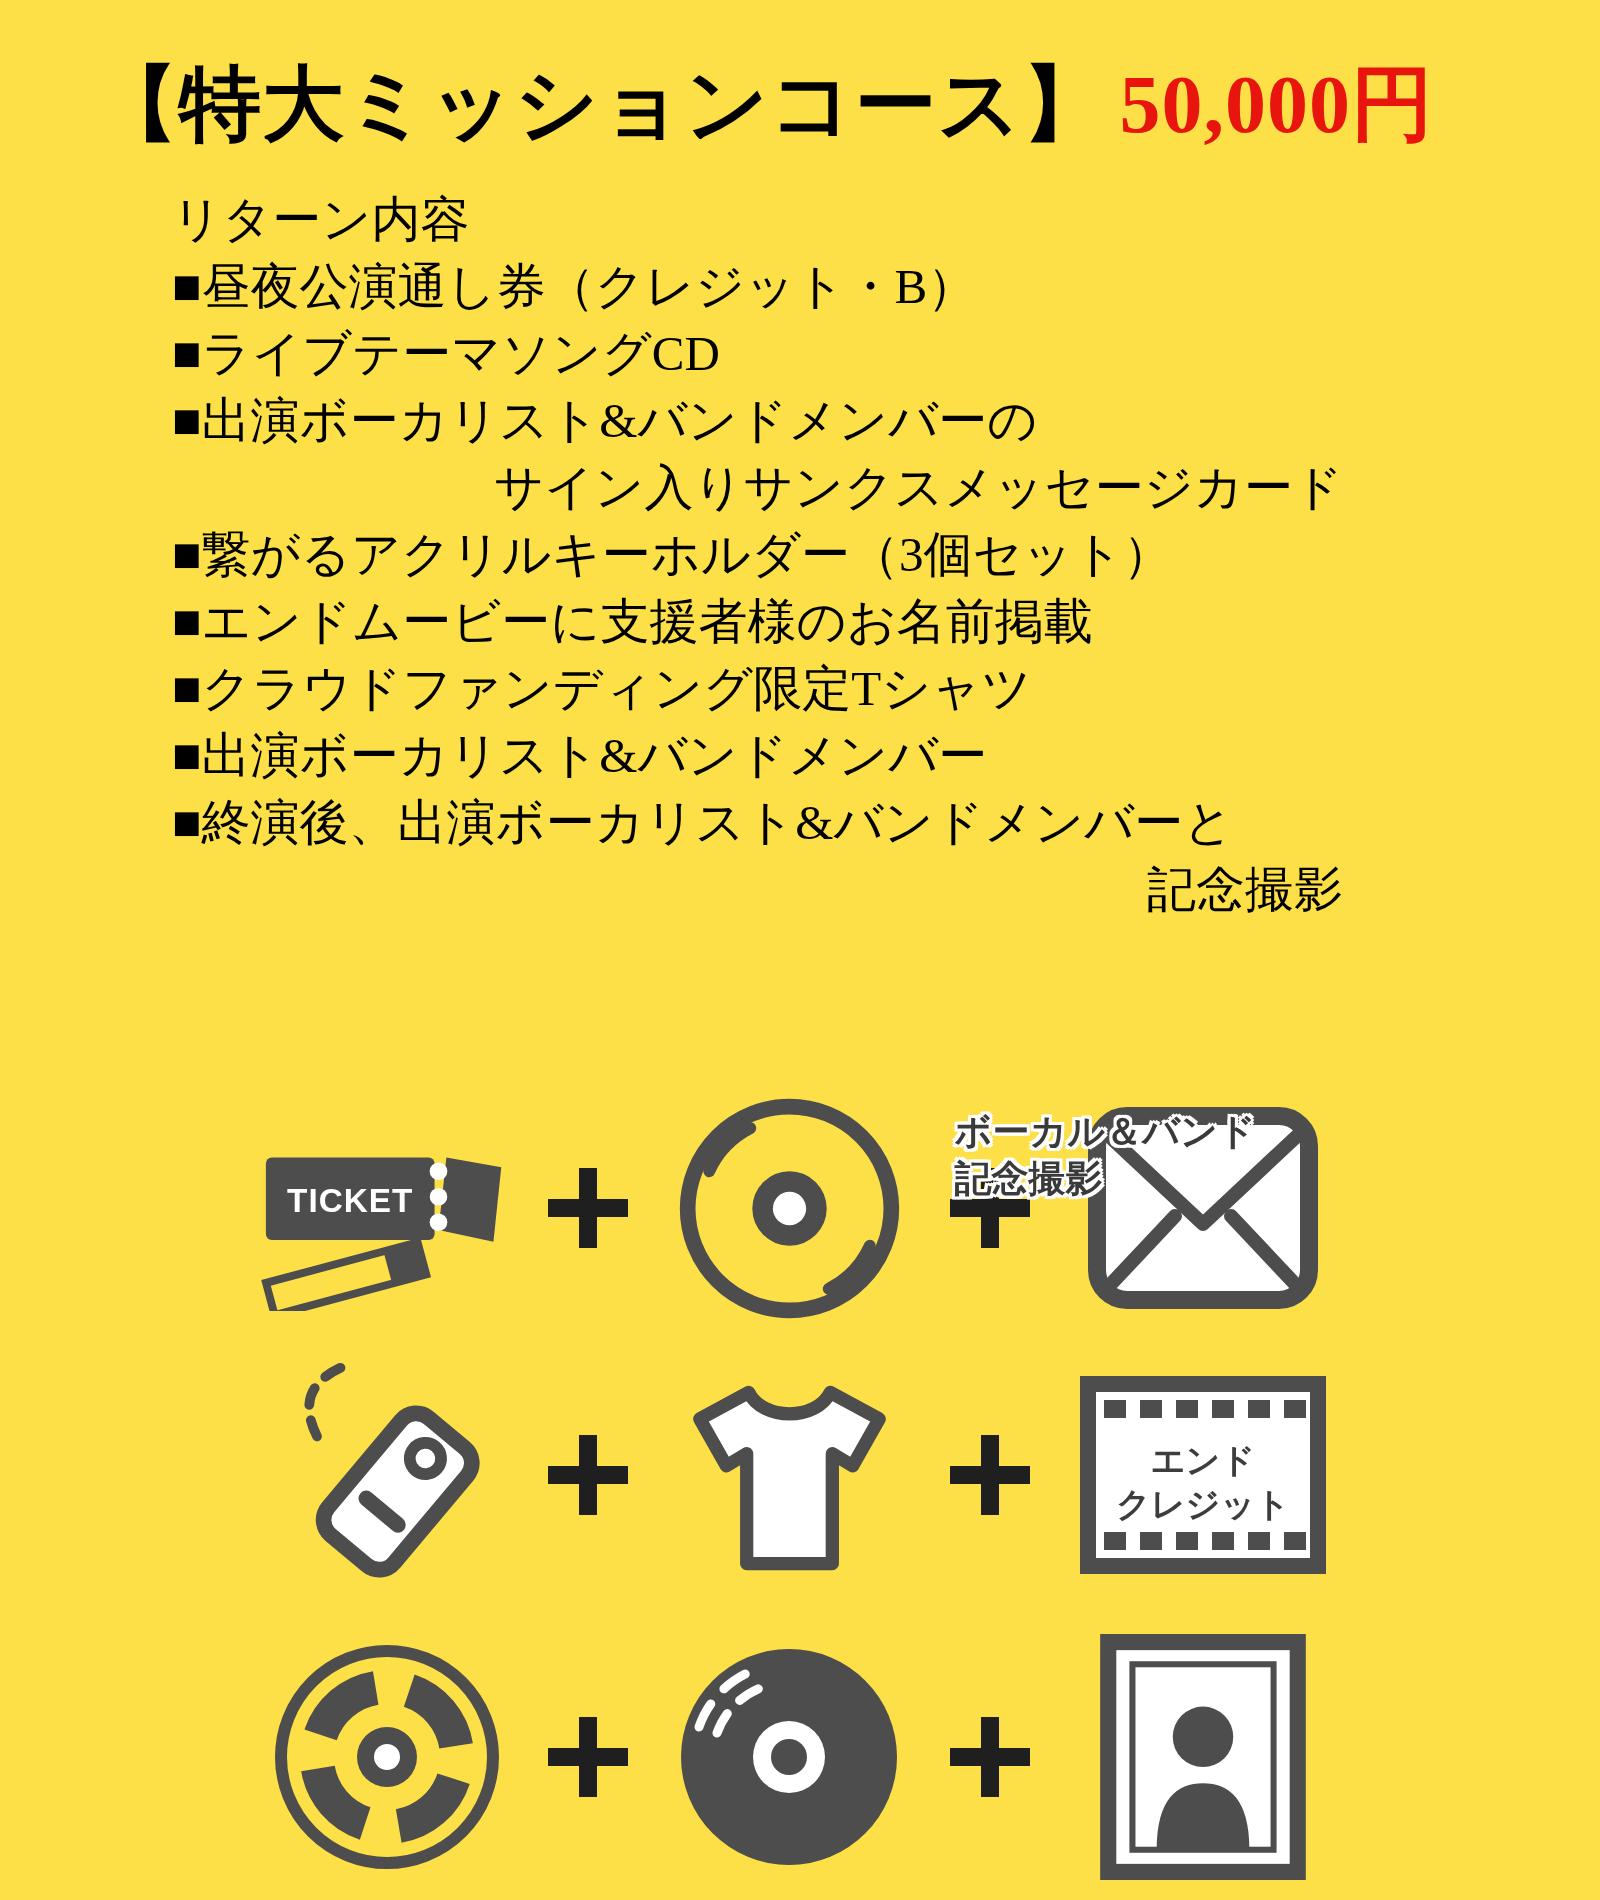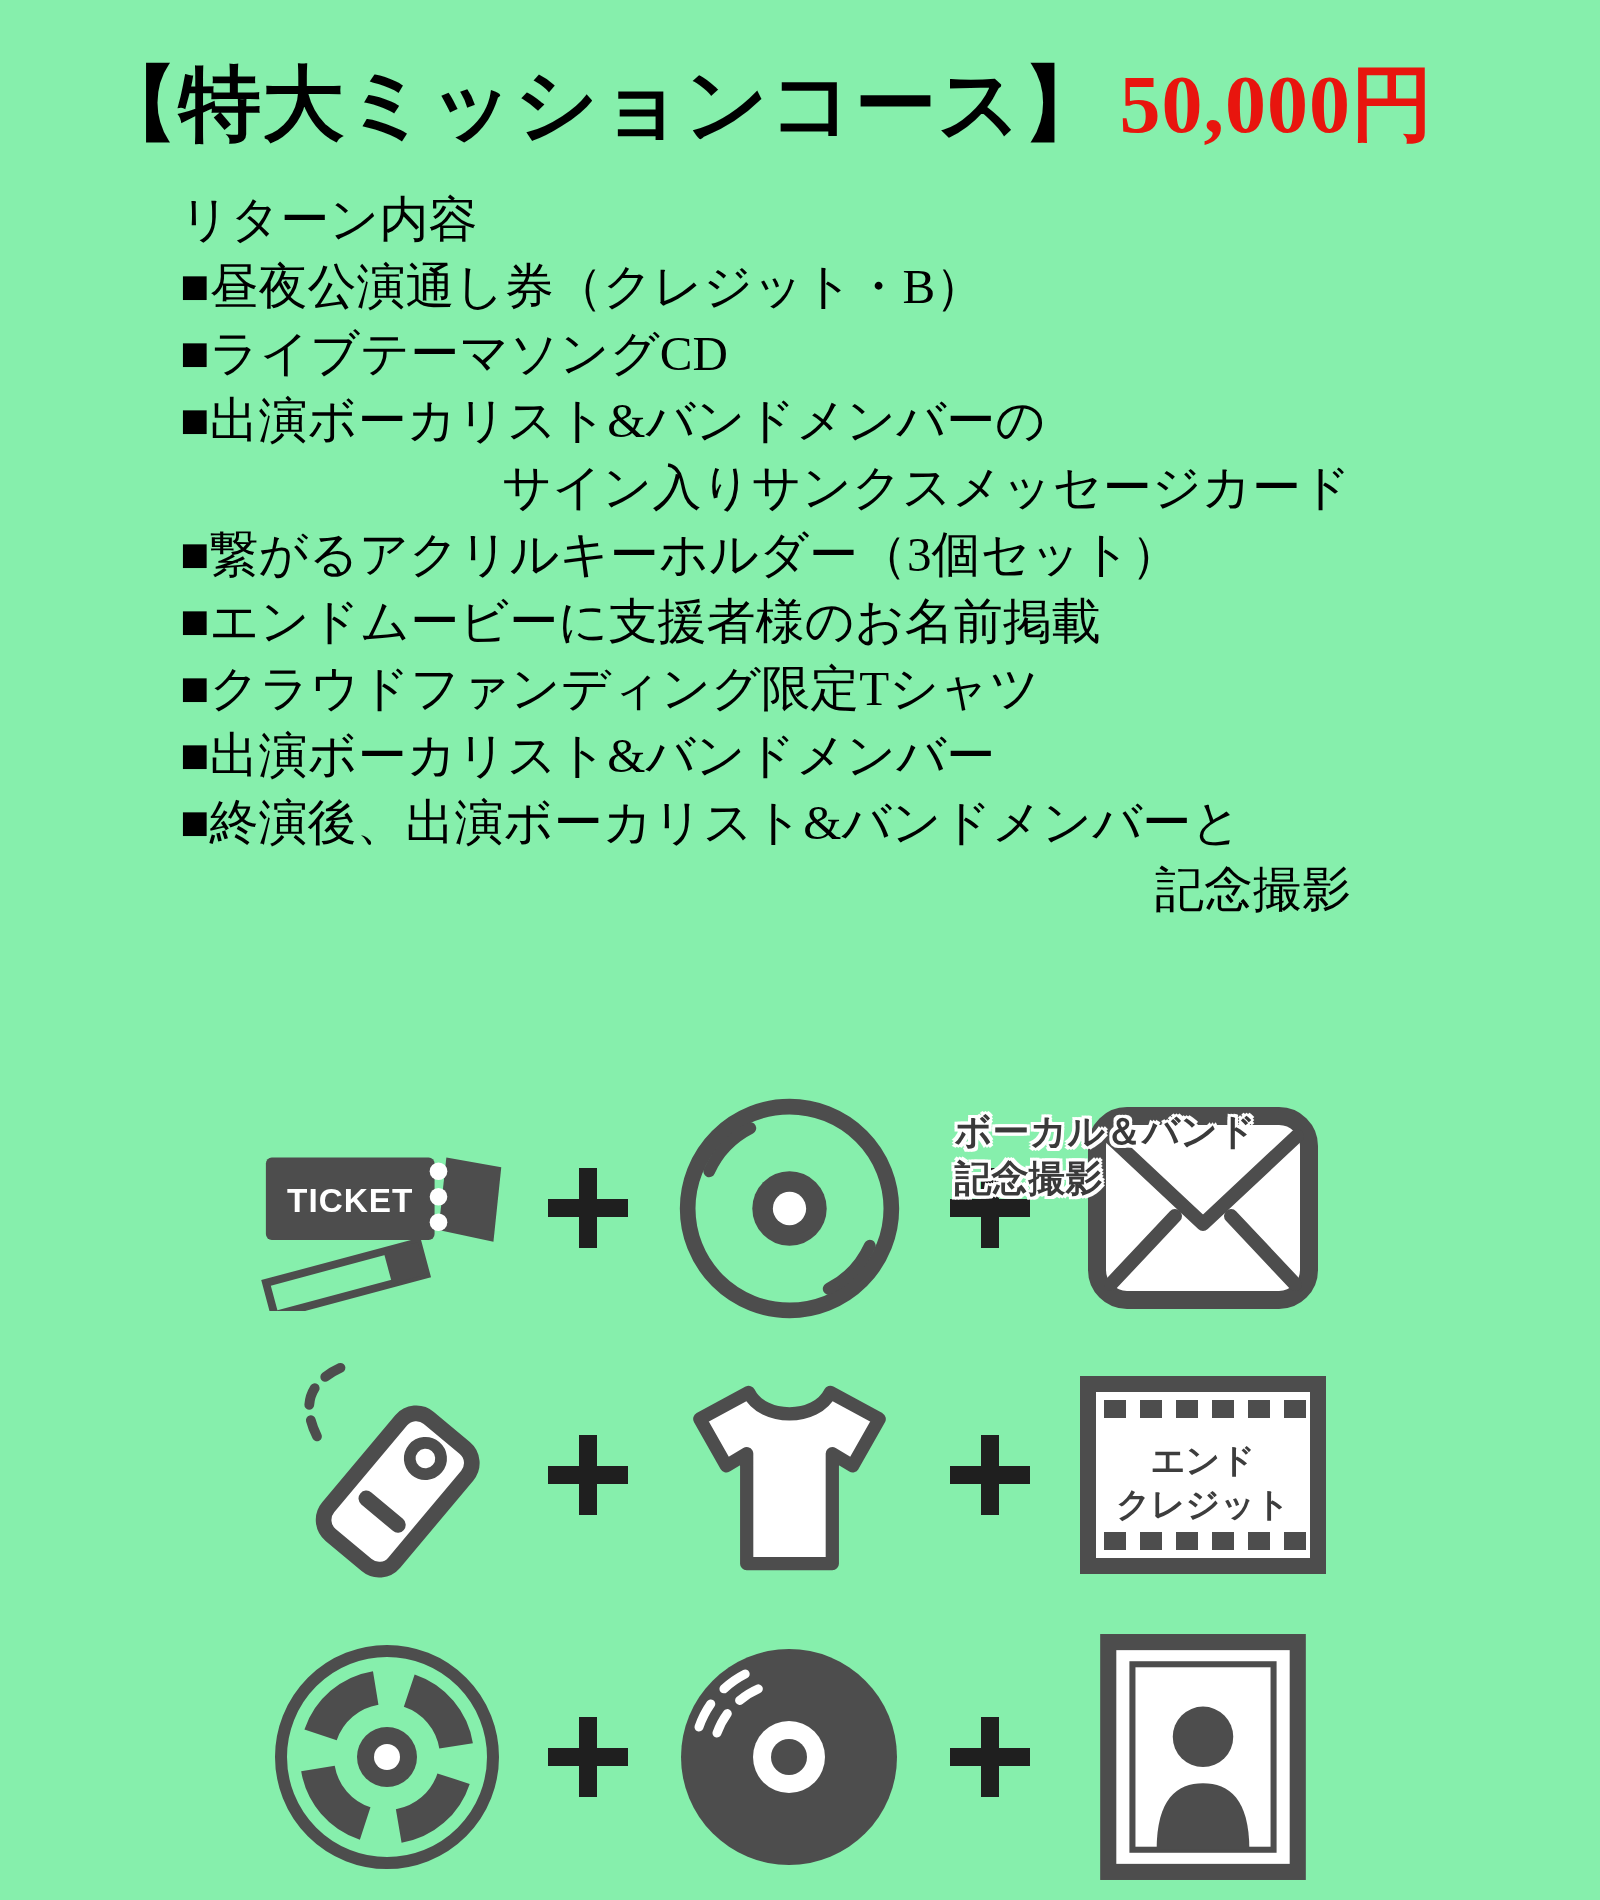--- a/index.html
+++ b/index.html
@@ -3,34 +3,34 @@
 <meta charset="utf-8">
 <style>
   * { margin:0; padding:0; box-sizing:border-box; }
   html,body { background:#ffffff; }
   body {
     width:1600px; height:1900px;
     font-family:"Liberation Serif", serif;
     color:#000000;
     overflow:hidden;
   }
-  .canvas { position:relative; width:1600px; height:1900px; background:#86efac; }
+  .canvas { position:relative; width:1600px; height:1900px; background:#fde047; }
 
   
   .title-row {
     position:absolute; top:50px; left:96px;
     font-size:82px; font-weight:bold; letter-spacing:1px;
     white-space:nowrap;
   }
   .price { color:#e8150e; margin-left:14px; }
 
   
   .returns {
     position:absolute; top:186px; left:172px;
-    font-size:49px; line-height:67px; font-weight:normal;margin-left:8px;
+    font-size:49px; line-height:67px; font-weight:normal;
   }
   .line { white-space:nowrap; }
   .indent-mid   { padding-left:322px; }
   .indent-wide  { padding-left:600px; }
   .indent-right { padding-left:975px; }
 
   
   .icon-grid {
     position:absolute; top:1082px; left:248px;
     display:grid;

